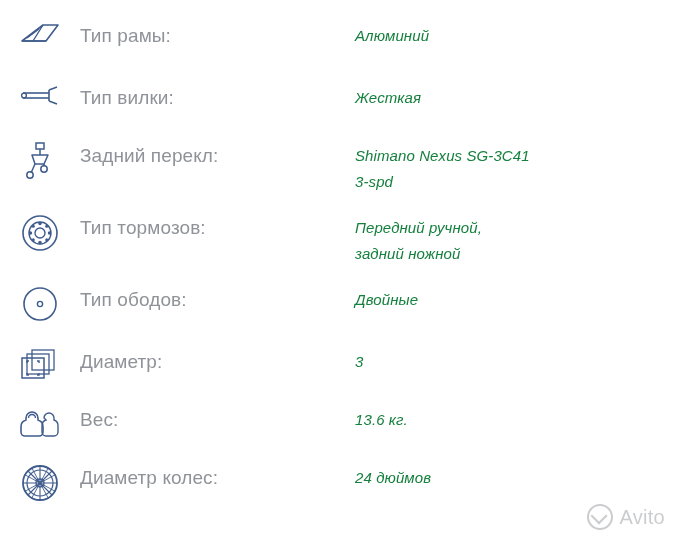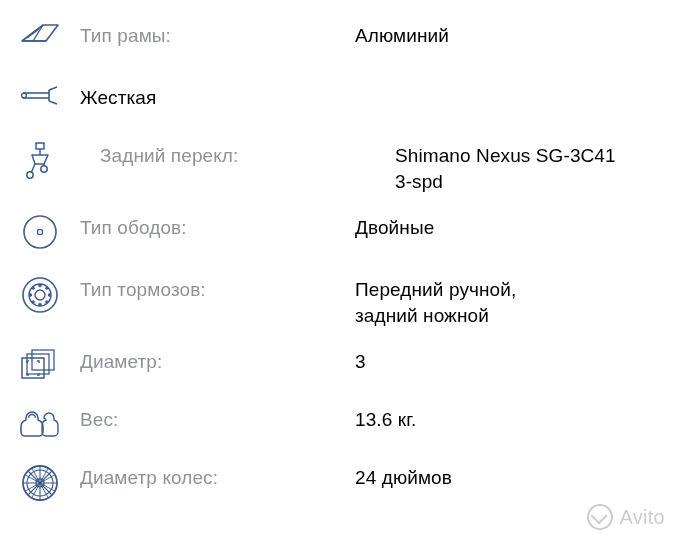--- a/index.html
+++ b/index.html
@@ -45,32 +45,33 @@
     width: 275px;
     min-width: 275px;
     color: #8f9399;
     font-size: 19px;
     line-height: 26px;
     padding-top: 9px;
     letter-spacing: 0.1px;
   }
   .spec-value {
     flex: 1;
-    color: #000000;
-    font-size: 19px;
+    color: #15803d;
+    font-size: 15px;
     line-height: 26px;
     padding-top: 9px;
     padding-right: 16px;
     white-space: pre-line;
     letter-spacing: 0.1px;
+    font-style: italic;
   }
   
   .row-0 { min-height: 62px; }
   .row-1 { min-height: 58px; }
-  .row-2 { min-height: 72px; gap: 20px; }
+  .row-2 { min-height: 72px; }
   .row-3 { min-height: 62px; }
   .row-4 { min-height: 72px; }
   .row-5 { min-height: 58px; }
   .row-6 { min-height: 58px; justify-content: space-between; }
   .row-7 { min-height: 58px; }
 
   .watermark {
     position: absolute;
     right: 14px;
     bottom: 10px;
@@ -127,49 +128,39 @@
     <div class="spec-icon">
       <svg width="42" height="26" viewBox="0 0 42 26">
         <path d="M4 11 L30 11" fill="none" stroke="#3f5c8c" stroke-width="1.6"></path>
         <path d="M4 16 L30 16" fill="none" stroke="#3f5c8c" stroke-width="1.6"></path>
         <path d="M30 8 L38 5" fill="none" stroke="#3f5c8c" stroke-width="1.6"></path>
         <path d="M30 19 L38 22" fill="none" stroke="#3f5c8c" stroke-width="1.6"></path>
         <path d="M30 8 L30 19" fill="none" stroke="#3f5c8c" stroke-width="1.6"></path>
         <circle cx="5" cy="13.5" r="2.4" fill="none" stroke="#3f5c8c" stroke-width="1.4"></circle>
       </svg>
     </div>
+    <div class="spec-label">Тип вилки:</div>
     <div class="spec-value">Жесткая</div>
   </div>
 
   <div class="spec-row row-2">
     <div class="spec-icon">
       <svg width="36" height="40" viewBox="0 0 36 40">
         <path d="M14 3 L22 3 L22 9 L14 9 Z" fill="none" stroke="#3f5c8c" stroke-width="1.5"></path>
         <path d="M18 9 L18 15" fill="none" stroke="#3f5c8c" stroke-width="1.5"></path>
         <path d="M10 15 L26 15 L22 24 L13 24 Z" fill="none" stroke="#3f5c8c" stroke-width="1.5" stroke-linejoin="round"></path>
         <path d="M13 24 L9 33" fill="none" stroke="#3f5c8c" stroke-width="1.5"></path>
         <circle cx="8" cy="35" r="3.2" fill="none" stroke="#3f5c8c" stroke-width="1.5"></circle>
         <circle cx="22" cy="29" r="3.2" fill="none" stroke="#3f5c8c" stroke-width="1.5"></circle>
         <path d="M22 24 L22 26" fill="none" stroke="#3f5c8c" stroke-width="1.5"></path>
       </svg>
     </div>
     <div class="spec-label">Задний перекл:</div>
     <div class="spec-value">Shimano Nexus SG-3C41
 3-spd</div>
-  </div>
-
-  <div class="spec-row row-3">
-    <div class="spec-icon">
-      <svg width="40" height="40" viewBox="0 0 40 40">
-        <circle cx="20" cy="20" r="16" fill="none" stroke="#3f5c8c" stroke-width="1.6"></circle>
-        <circle cx="20" cy="20" r="2.6" fill="none" stroke="#3f5c8c" stroke-width="1.4"></circle>
-      </svg>
-    </div>
-    <div class="spec-label">Тип ободов:</div>
-    <div class="spec-value">Двойные</div>
   </div>
 
   <div class="spec-row row-4">
     <div class="spec-icon">
       <svg width="42" height="42" viewBox="0 0 42 42">
         <circle cx="21" cy="21" r="17" fill="none" stroke="#3f5c8c" stroke-width="1.6"></circle>
         <circle cx="21" cy="21" r="11" fill="none" stroke="#3f5c8c" stroke-width="1.4"></circle>
         <circle cx="21" cy="21" r="5" fill="none" stroke="#3f5c8c" stroke-width="1.4"></circle>
         <circle cx="21" cy="11.5" r="1.7" fill="#3f5c8c"></circle>
         <circle cx="21" cy="30.5" r="1.7" fill="#3f5c8c"></circle>
@@ -179,20 +170,31 @@
         <circle cx="27.7" cy="14.3" r="1.5" fill="#3f5c8c"></circle>
         <circle cx="14.3" cy="27.7" r="1.5" fill="#3f5c8c"></circle>
         <circle cx="27.7" cy="27.7" r="1.5" fill="#3f5c8c"></circle>
       </svg>
     </div>
     <div class="spec-label">Тип тормозов:</div>
     <div class="spec-value">Передний ручной,
 задний ножной</div>
   </div>
 
+  <div class="spec-row row-3">
+    <div class="spec-icon">
+      <svg width="40" height="40" viewBox="0 0 40 40">
+        <circle cx="20" cy="20" r="16" fill="none" stroke="#3f5c8c" stroke-width="1.6"></circle>
+        <circle cx="20" cy="20" r="2.6" fill="none" stroke="#3f5c8c" stroke-width="1.4"></circle>
+      </svg>
+    </div>
+    <div class="spec-label">Тип ободов:</div>
+    <div class="spec-value">Двойные</div>
+  </div>
+
   <div class="spec-row row-5">
     <div class="spec-icon">
       <svg width="44" height="36" viewBox="0 0 44 36">
         <rect x="14" y="4" width="22" height="20" fill="none" stroke="#3f5c8c" stroke-width="1.3"></rect>
         <rect x="9" y="8" width="22" height="20" fill="none" stroke="#3f5c8c" stroke-width="1.3"></rect>
         <rect x="4" y="12" width="22" height="20" fill="none" stroke="#3f5c8c" stroke-width="1.5"></rect>
         <path d="M9 17 L9 15 L11 15" fill="none" stroke="#3f5c8c" stroke-width="1.4"></path>
         <path d="M19 15 L21 15 L21 17" fill="none" stroke="#3f5c8c" stroke-width="1.4"></path>
         <path d="M9 27 L9 29 L11 29" fill="none" stroke="#3f5c8c" stroke-width="1.4"></path>
         <path d="M19 29 L21 29 L21 27" fill="none" stroke="#3f5c8c" stroke-width="1.4"></path>

